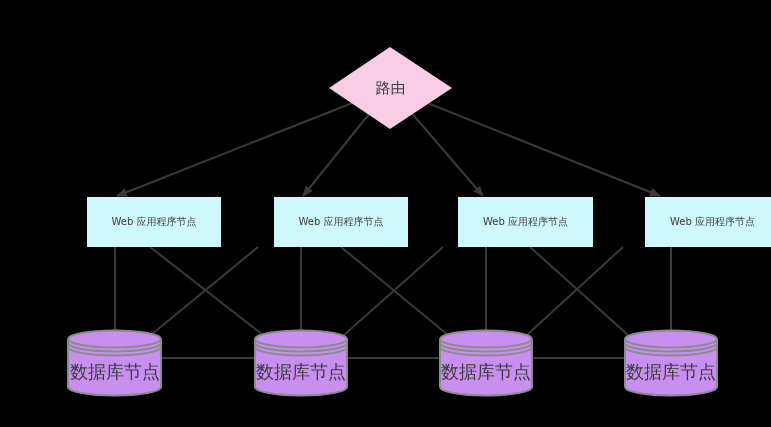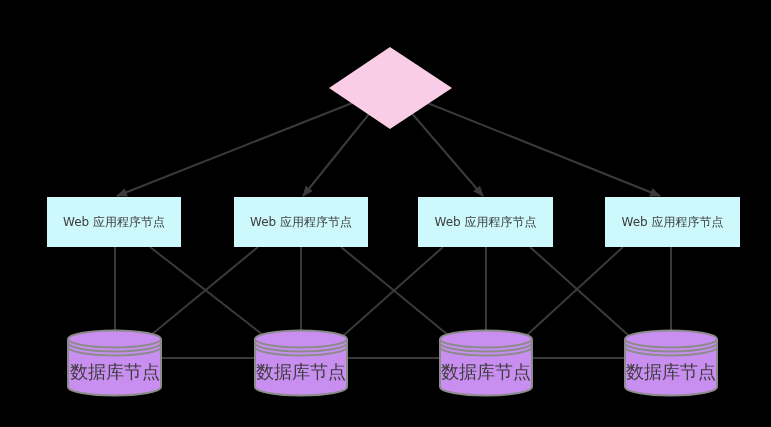--- a/index.html
+++ b/index.html
@@ -15,21 +15,21 @@
   .shape-router{fill:var(--router-fill,#f9cde6);stroke:none;}
   .cyl-body{fill:var(--db-fill,#c98ff0);stroke:var(--db-stroke,#8c8c8c);stroke-width:2;}
   .cyl-top{fill:var(--db-fill,#c98ff0);stroke:var(--db-stroke,#8c8c8c);stroke-width:2;}
   .cyl-arc{fill:none;stroke:var(--db-stroke,#8c8c8c);stroke-width:2;}
   .node-label{
     position:absolute;display:flex;align-items:center;justify-content:center;
     text-align:center;font-size:18px;line-height:1.2;white-space:nowrap;
   }
   .web-node{
     position:absolute;display:flex;align-items:center;justify-content:center;
-    background:var(--web-fill,#cdf9fc);font-size:12px;white-space:nowrap;
+    background:var(--web-fill,#cdf9fc);font-size:10px;white-space:nowrap;margin-left:40px;
   }
   .router-label{font-size:15px;}
 </style>
 </head>
 <body>
 
 <div class="canvas">
 
   <svg width="771" height="427" viewBox="0 0 771 427">
     <defs>
@@ -79,20 +79,21 @@
       <path class="cyl-arc" d="M440,347 a46,8.5 0 0 0 92,0"></path>
     </g>
     <g>
       <path class="cyl-body" d="M625,339 v48 a46,8.5 0 0 0 92,0 v-48"></path>
       <ellipse class="cyl-top" cx="671" cy="339" rx="46" ry="8.5"></ellipse>
       <path class="cyl-arc" d="M625,343 a46,8.5 0 0 0 92,0"></path>
       <path class="cyl-arc" d="M625,347 a46,8.5 0 0 0 92,0"></path>
     </g>
   </svg>
 
+  <div class="node-label router-label" style="left:329px;top:47px;width:123px;height:82px;">路由</div>
 
   <div class="web-node" style="left:47px;top:197px;width:134px;height:50px;">Web 应用程序节点</div>
   <div class="web-node" style="left:234px;top:197px;width:134px;height:50px;">Web 应用程序节点</div>
   <div class="web-node" style="left:418px;top:197px;width:135px;height:50px;">Web 应用程序节点</div>
   <div class="web-node" style="left:605px;top:197px;width:135px;height:50px;">Web 应用程序节点</div>
 
   <div class="node-label" style="left:69px;top:358px;width:92px;height:28px;">数据库节点</div>
   <div class="node-label" style="left:255px;top:358px;width:92px;height:28px;">数据库节点</div>
   <div class="node-label" style="left:440px;top:358px;width:92px;height:28px;">数据库节点</div>
   <div class="node-label" style="left:625px;top:358px;width:92px;height:28px;">数据库节点</div>

